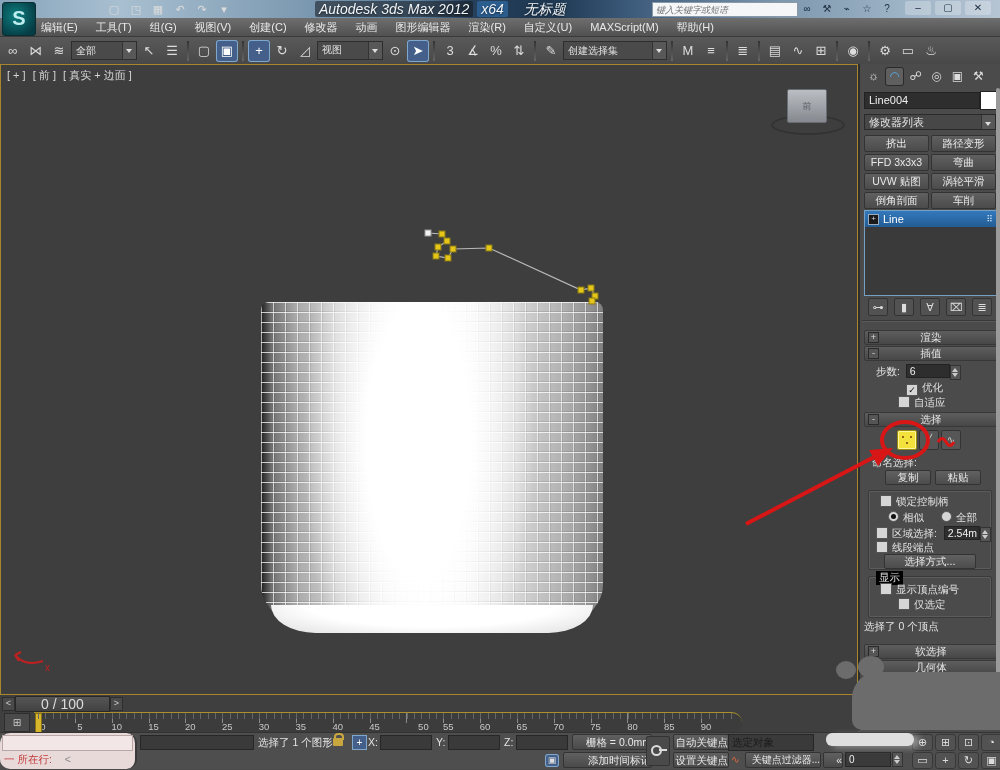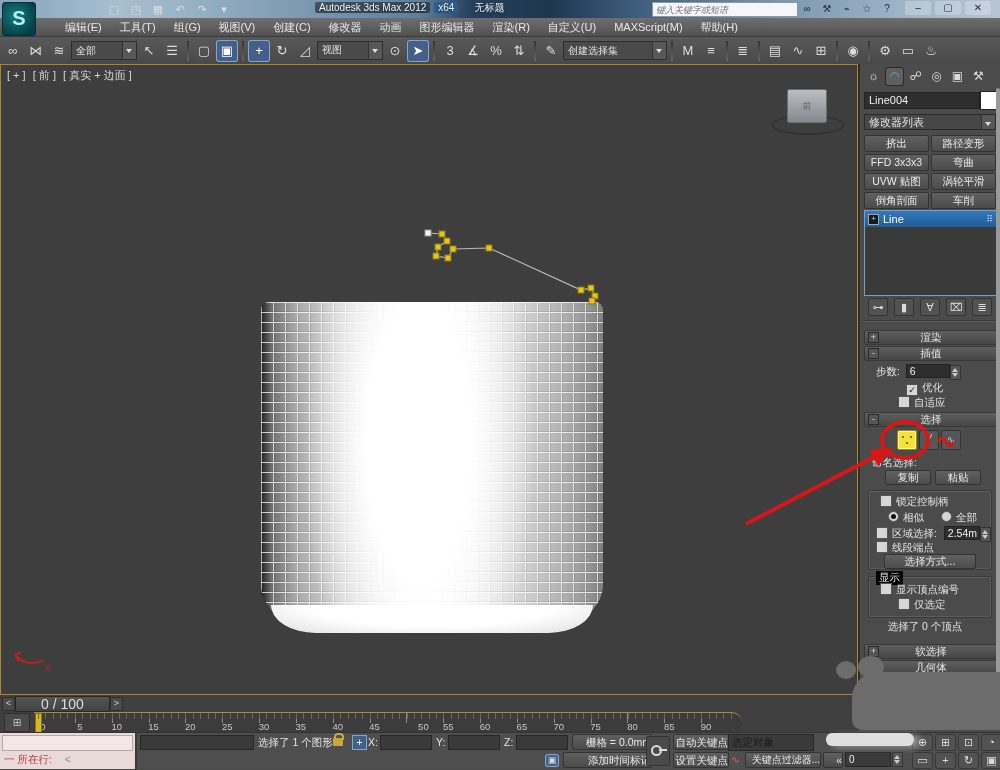--- a/index.html
+++ b/index.html
@@ -7,35 +7,35 @@
   #app{position:relative;width:1000px;height:770px;background:#4b4b4b;border-bottom:2px solid #3d6b99;}
 
   
   #titlebar{position:absolute;left:0;top:0;width:1000px;height:18px;
     background:linear-gradient(90deg,#87a4bb,#a8bfd0 12%,#7d9ab2 30%,#5d7f9d 42%,#27405c 47%,#1d3750 55%,#3c5a7a 63%,#7d97ad 78%,#9db3c6 90%,#b6c5d4);}
   #logo{position:absolute;left:2px;top:2px;width:32px;height:32px;z-index:5;border-radius:3px;
     background:radial-gradient(circle at 40% 40%,#0e7f80,#063c44 80%);border:1px solid #0a2e33;
     color:#bfeef0;font-size:20px;font-weight:bold;text-align:center;line-height:30px;}
   #qat{position:absolute;left:105px;top:1px;display:flex;gap:4px;}
   #qat .ticon{width:18px;height:16px;line-height:16px;font-size:11px;}
-  #title-text{position:absolute;left:315px;top:1px;font-size:10px;color:#f2f6fa;text-shadow:0 1px 2px rgba(0,0,0,.6);}
+  #title-text{position:absolute;left:315px;top:1px;font-size:14px;color:#f2f6fa;text-shadow:0 1px 2px rgba(0,0,0,.6);font-style:italic;}
   #title-text .app{background:rgba(20,24,30,.55);padding:0 4px;border-radius:2px;}
   #title-text .ed{background:#2b5d8f;padding:0 4px;margin-left:4px;border-radius:2px;}
   #title-text .doc{margin-left:16px;}
   #searchbox{position:absolute;left:652px;top:2px;width:138px;height:13px;background:#f4f6f8;border:1px solid #8a99a8;
     font-size:9px;color:#8a8f96;font-style:italic;padding:0 3px;}
   #infoicons{position:absolute;left:800px;top:1px;display:flex;gap:6px;}
   #infoicons .ticon{width:14px;height:15px;line-height:15px;font-size:10px;color:#1d2e40;}
   #winctl{position:absolute;left:905px;top:1px;display:flex;gap:4px;}
   #winctl .ticon{width:26px;height:14px;line-height:14px;font-size:10px;color:#18293c;background:rgba(255,255,255,.25);border-radius:2px;}
 
   
   #menubar{position:absolute;left:0;top:18px;width:1000px;height:18px;
     background:linear-gradient(#6e6e6e,#515151);border-bottom:1px solid #3a3a3a;}
-  #menu-items{display:flex;padding-left:56px;height:18px;align-items:center;}
+  #menu-items{display:flex;padding-left:32px;height:18px;align-items:center;}
   .menu-item{padding:0 9px;font-size:11px;color:#e9e9e9;white-space:nowrap;}
 
   
   #toolbar{position:absolute;left:0;top:37px;width:1000px;height:27px;
     background:linear-gradient(#595959,#484848);border-bottom:1px solid #333;
     display:flex;align-items:center;padding-left:2px;gap:1px;}
   .ticon{display:inline-block;width:22px;height:22px;line-height:22px;text-align:center;
     font-size:13px;color:#dcdcdc;border-radius:3px;}
   .ticon.active{background:#44608a;box-shadow:inset 0 0 0 1px #7fa8cc;color:#fff;}
   .tsep{width:2px;height:20px;background:linear-gradient(#333,#666);margin:0 3px;}
@@ -147,21 +147,21 @@
     background:repeating-linear-gradient(90deg,#8a8a8a 0 1px,transparent 1px 36.84px);}
   #ruler::after{content:"";position:absolute;left:4px;top:0;width:700px;height:6px;
     background:repeating-linear-gradient(90deg,#676767 0 1px,transparent 1px 7.37px);}
   #ruler-labels span{position:absolute;top:8px;transform:translateX(-50%);font-size:9.5px;color:#c8c8c8;}
   #time-cursor{position:absolute;left:1px;top:0;width:7px;height:20px;background:#d8b62c;border:1px solid #8a7315;box-sizing:border-box;}
   #tl-icon{position:absolute;left:4px;top:18px;width:24px;height:17px;background:#4a4a4a;border:1px solid #2e2e2e;
     color:#ccc;font-size:10px;text-align:center;line-height:17px;}
 
   
   #statusbar{position:absolute;left:0;top:732px;width:1000px;height:36px;background:#4e4e4e;border-top:1px solid #333;font-size:10.5px;color:#e4e4e4;}
-  #listener{position:absolute;left:0;top:0;width:135px;height:36px;background:#e9dada;border-right:2px solid #3a3a3a;}
+  #listener{position:absolute;left:0;top:0;width:135px;height:36px;background:#e9dada;border-right:2px solid #3a3a3a;border-radius:10px;}
   #listener .lfield{position:absolute;left:2px;top:2px;width:129px;height:14px;background:#f3e6e6;border:1px solid #b9a6a6;}
   #listener .lrow{position:absolute;left:4px;top:20px;color:#c23b3b;font-size:10.5px;}
   #listener .lrow .arr{color:#8a8a8a;margin-left:10px;}
   .sb{position:absolute;white-space:nowrap;}
   .sfield{position:absolute;background:#3a3a3a;border:1px solid #272727;height:13px;}
   .sbtn{position:absolute;background:linear-gradient(#606060,#4a4a4a);border:1px solid #333;border-radius:2px;
     height:14px;line-height:14px;text-align:right;color:#e8e8e8;}
   #lock{position:absolute;left:333px;top:5px;width:10px;height:8px;background:#c9a73e;border-radius:1px;}
   #lock::before{content:"";position:absolute;left:1px;top:-5px;width:6px;height:5px;border:2px solid #c9a73e;
     border-bottom:none;border-radius:4px 4px 0 0;}
@@ -400,21 +400,21 @@
     <span class="pbtn" style="position:absolute;left:24px;top:490px;width:90px">选择方式...</span>
 
     <div class="gbox" style="left:8px;top:512px;width:122px;height:40px"></div>
     <div class="grouplab" style="left:16px;top:507px;background:#000000;padding:0 3px">显示</div>
     <div class="row" style="top:519px;padding-left:16px">
       <span class="cb"></span><span>显示顶点编号</span>
     </div>
     <div class="row" style="top:534px;padding-left:34px">
       <span class="cb"></span><span>仅选定</span>
     </div>
-    <div class="row" style="top:556px;text-align:center;padding-right:10px;box-sizing:border-box">选择了 0 个顶点</div>
+    <div class="row" style="top:556px;text-align:left;padding-right:10px;box-sizing:border-box">选择了 0 个顶点</div>
 
     <div class="roll" style="top:580px">
       <span class="rollbox">+</span>
       <span>软选择</span>
     </div>
     <div class="roll" style="top:596px">
       <span>几何体</span>
     </div>
     <div id="cp-scroll"></div>
   </div>

